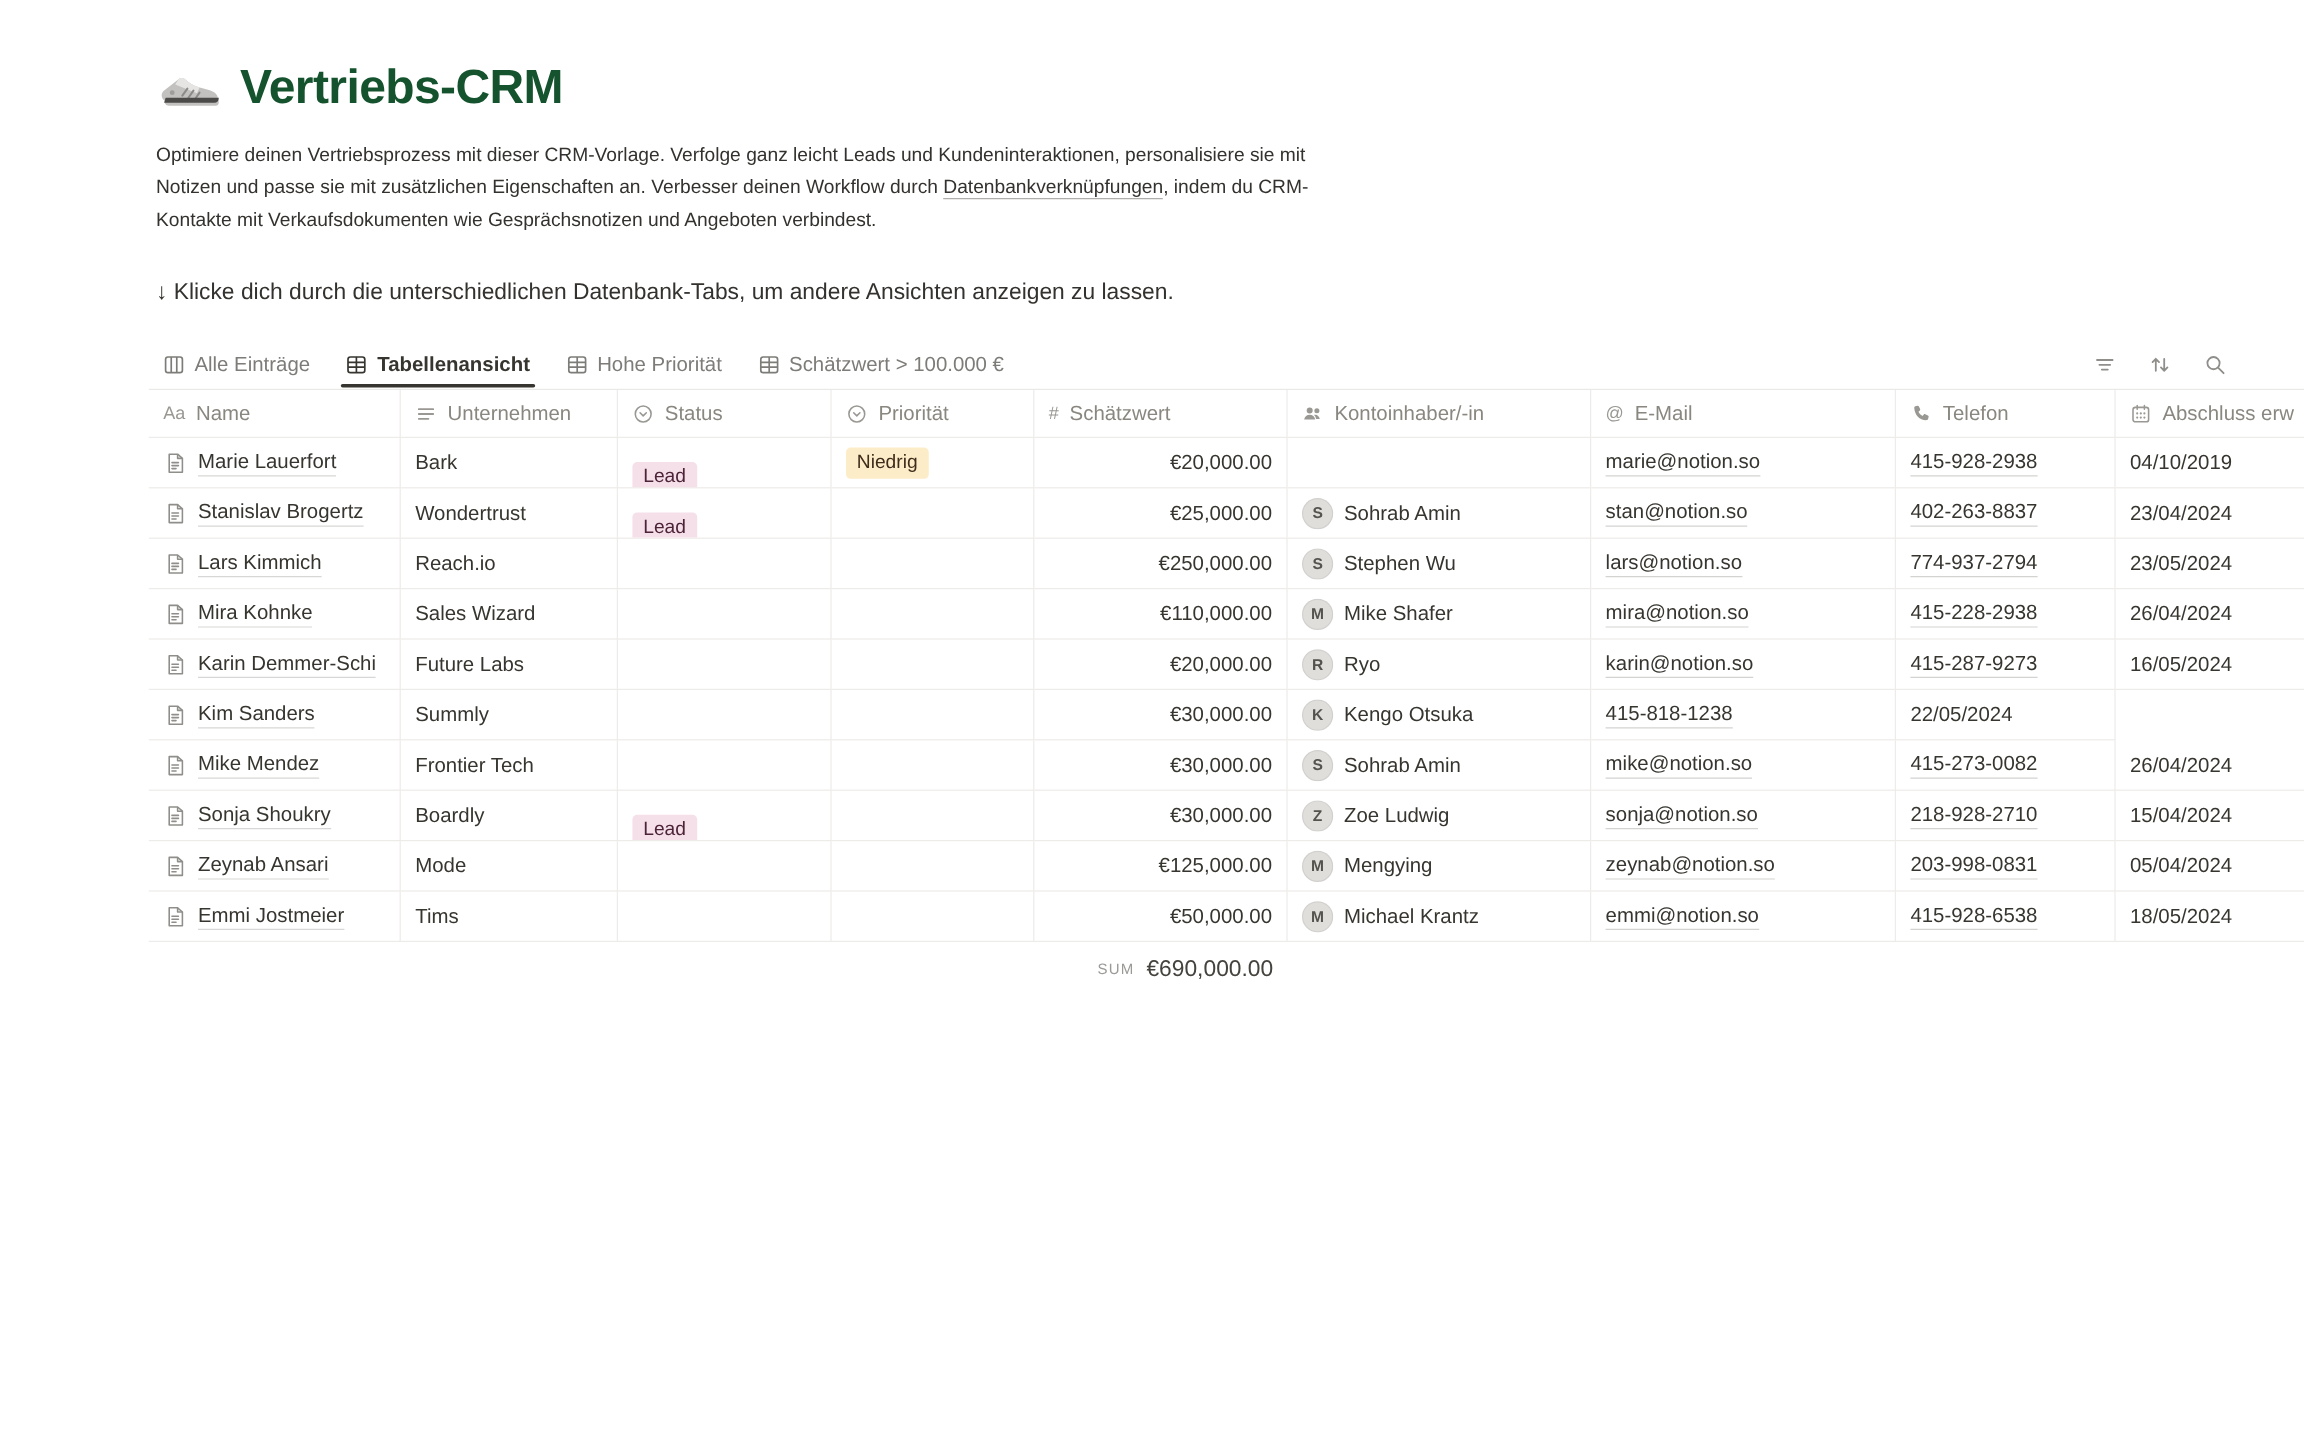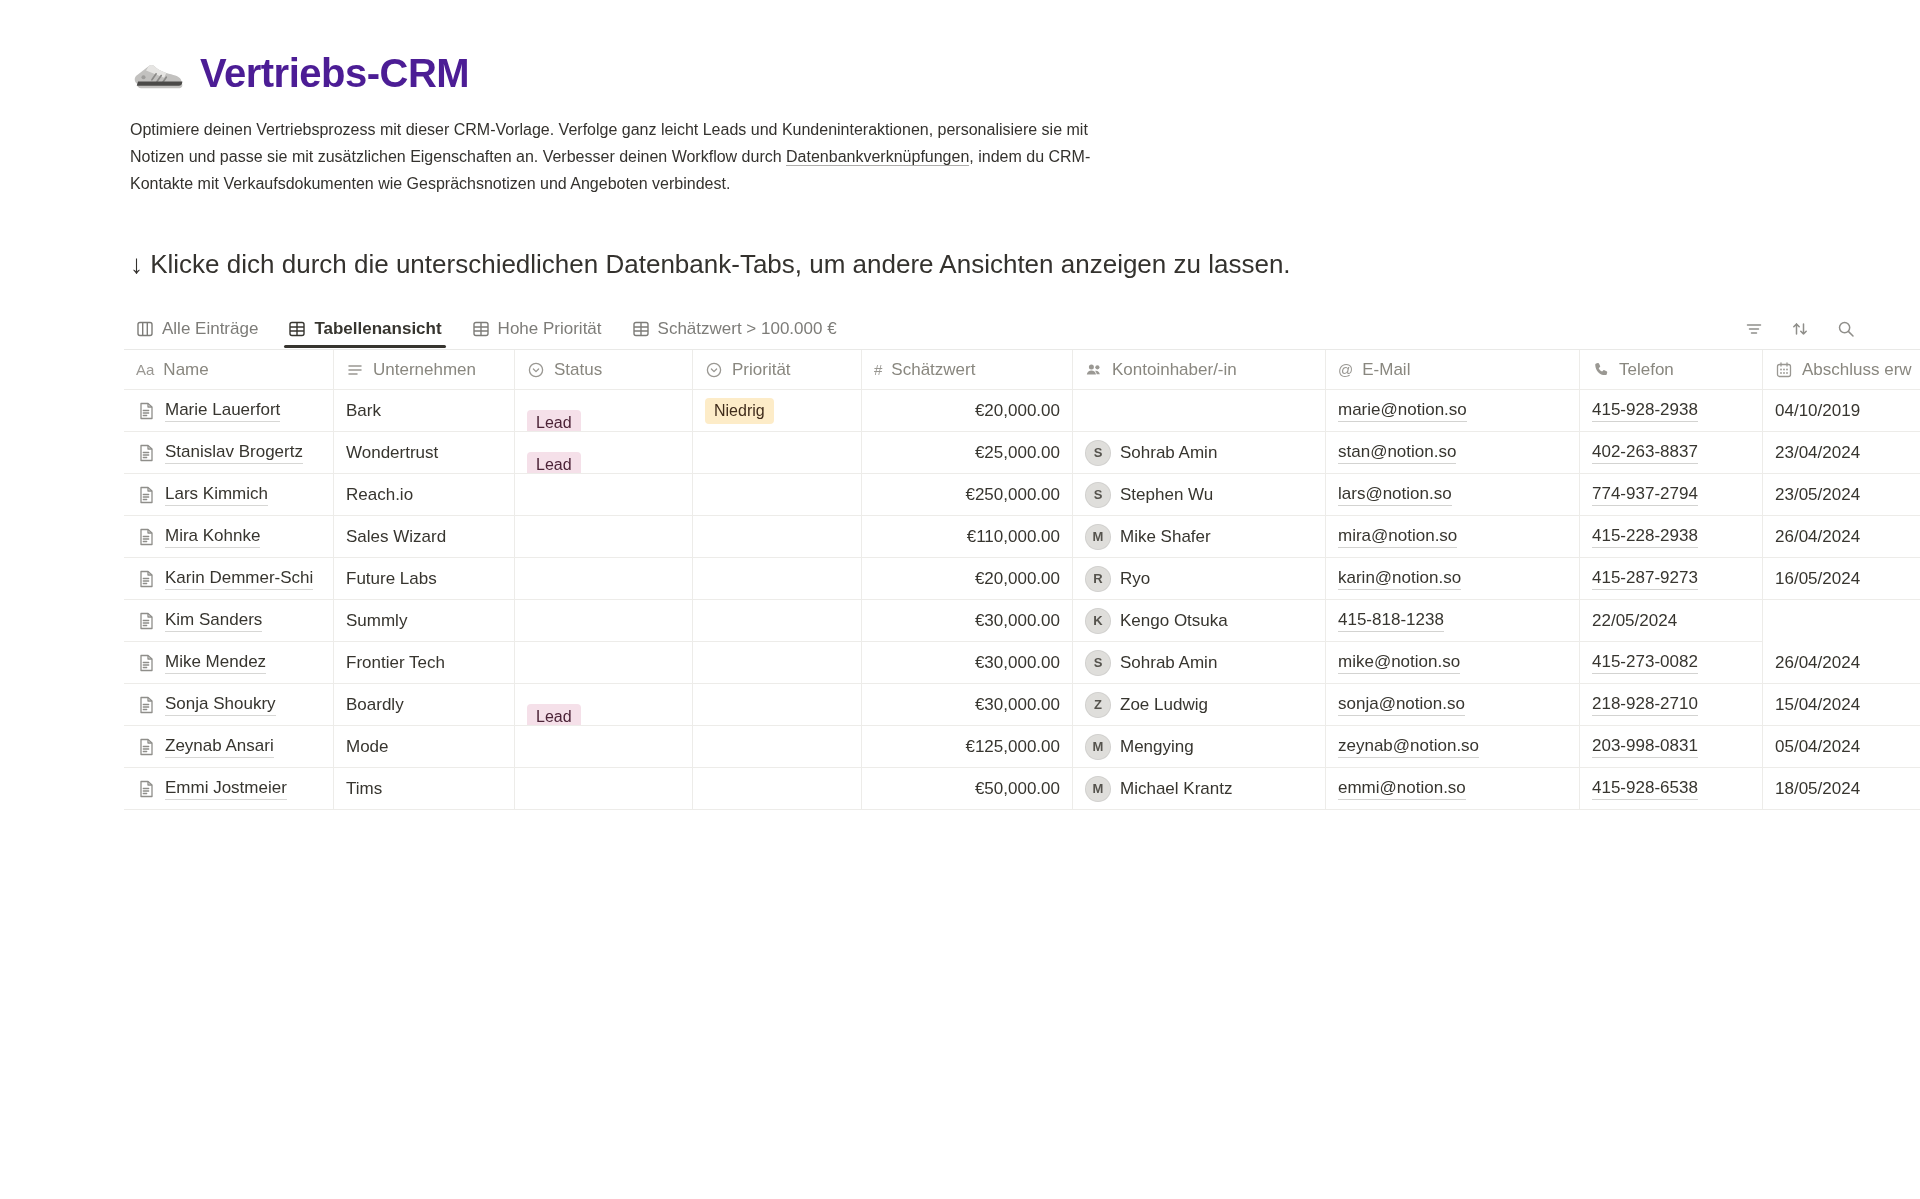--- a/index.html
+++ b/index.html
@@ -4,24 +4,24 @@
 <style>
   * { margin:0; padding:0; box-sizing:border-box; }
   html,body { background:#fff; }
   body { font-family:"Liberation Sans","DejaVu Sans",sans-serif; color:#37352F; }
   .page { position:relative; width:1920px; height:1199px; background:#fff; overflow:hidden; }
 
   
   .content { padding-left:130px; padding-top:46px; }
   .title-row { display:flex; align-items:center; gap:16px; }
   .title-icon { width:54px; height:54px; flex:0 0 auto; }
-  h1.page-title { font-size:40px; font-weight:700; color:#4c1d95; letter-spacing:-0.5px; }
+  h1.page-title { font-size:40px; font-weight:700; color:#14532d; letter-spacing:-0.5px; }
   .description { margin-top:16px; width:990px; font-size:16px; line-height:27px; color:#34322E; }
   .db-link { color:#34322E; text-decoration:none; border-bottom:1px solid rgba(55,53,47,.4); cursor:pointer; }
-  .callout { margin-top:52px; font-size:26px; color:#34322E; }
+  .callout { margin-top:36px; font-size:19px; color:#34322E; }
 
   
   .db-section { margin-left:124px; margin-top:28px; width:1796px; }
   .tabbar { display:flex; align-items:center; height:42px; border-bottom:1px solid #E9E9E7; padding-right:64px; }
   .tabs { display:flex; align-items:center; gap:6px; }
   .tab { display:flex; align-items:center; gap:8px; padding:8px 12px; font-size:17px; font-weight:500;
          color:#7D7C78; position:relative; cursor:pointer; white-space:nowrap; border-radius:4px; }
   .tab svg { width:18px; height:18px; display:block; }
   .tab.active { color:#37352F; font-weight:600; }
   .tab.active::after { content:""; position:absolute; left:8px; right:8px; bottom:-1px; height:3px;
@@ -544,15 +544,19 @@
               <span class="u-link">emmi@notion.so</span>
             </div>
             <div class="cell">
               <span class="u-link">415-928-6538</span>
             </div>
             <div class="cell">
               <span>18/05/2024</span>
             </div>
           </div>
         </div>
+      <div class="sum-row">
+        <span class="sum-label">SUM</span>
+        <span class="sum-value">€690,000.00</span>
+      </div>
     </div>
   </div>
 </div>
 
 </body></html>

